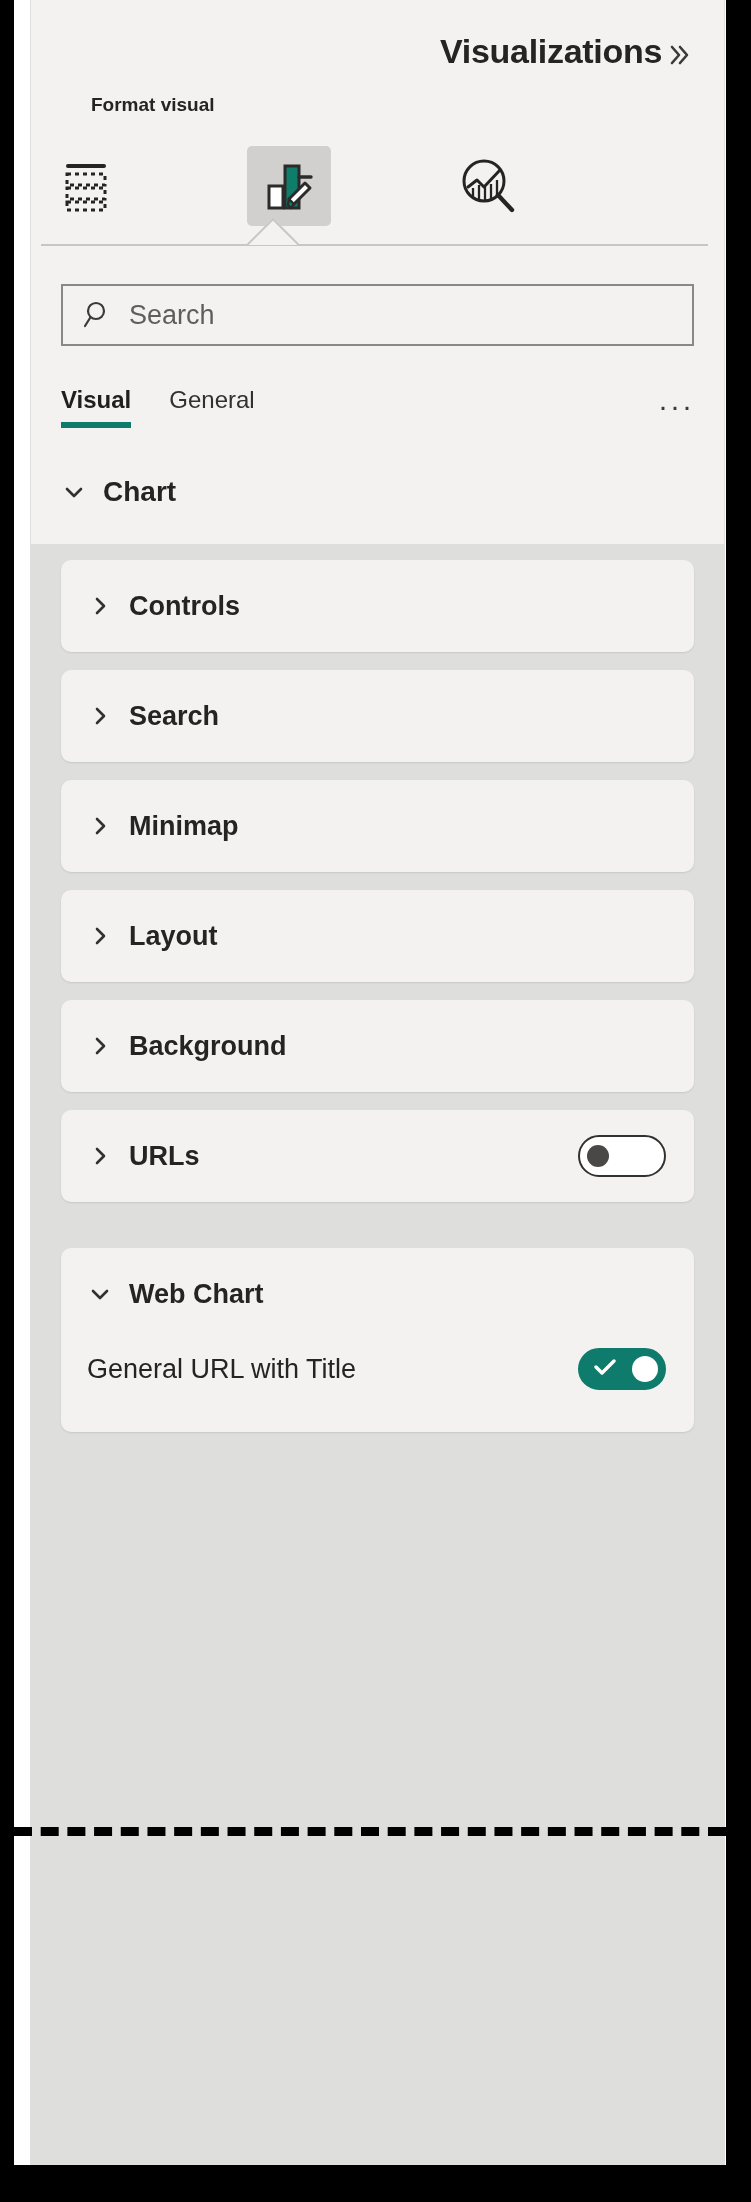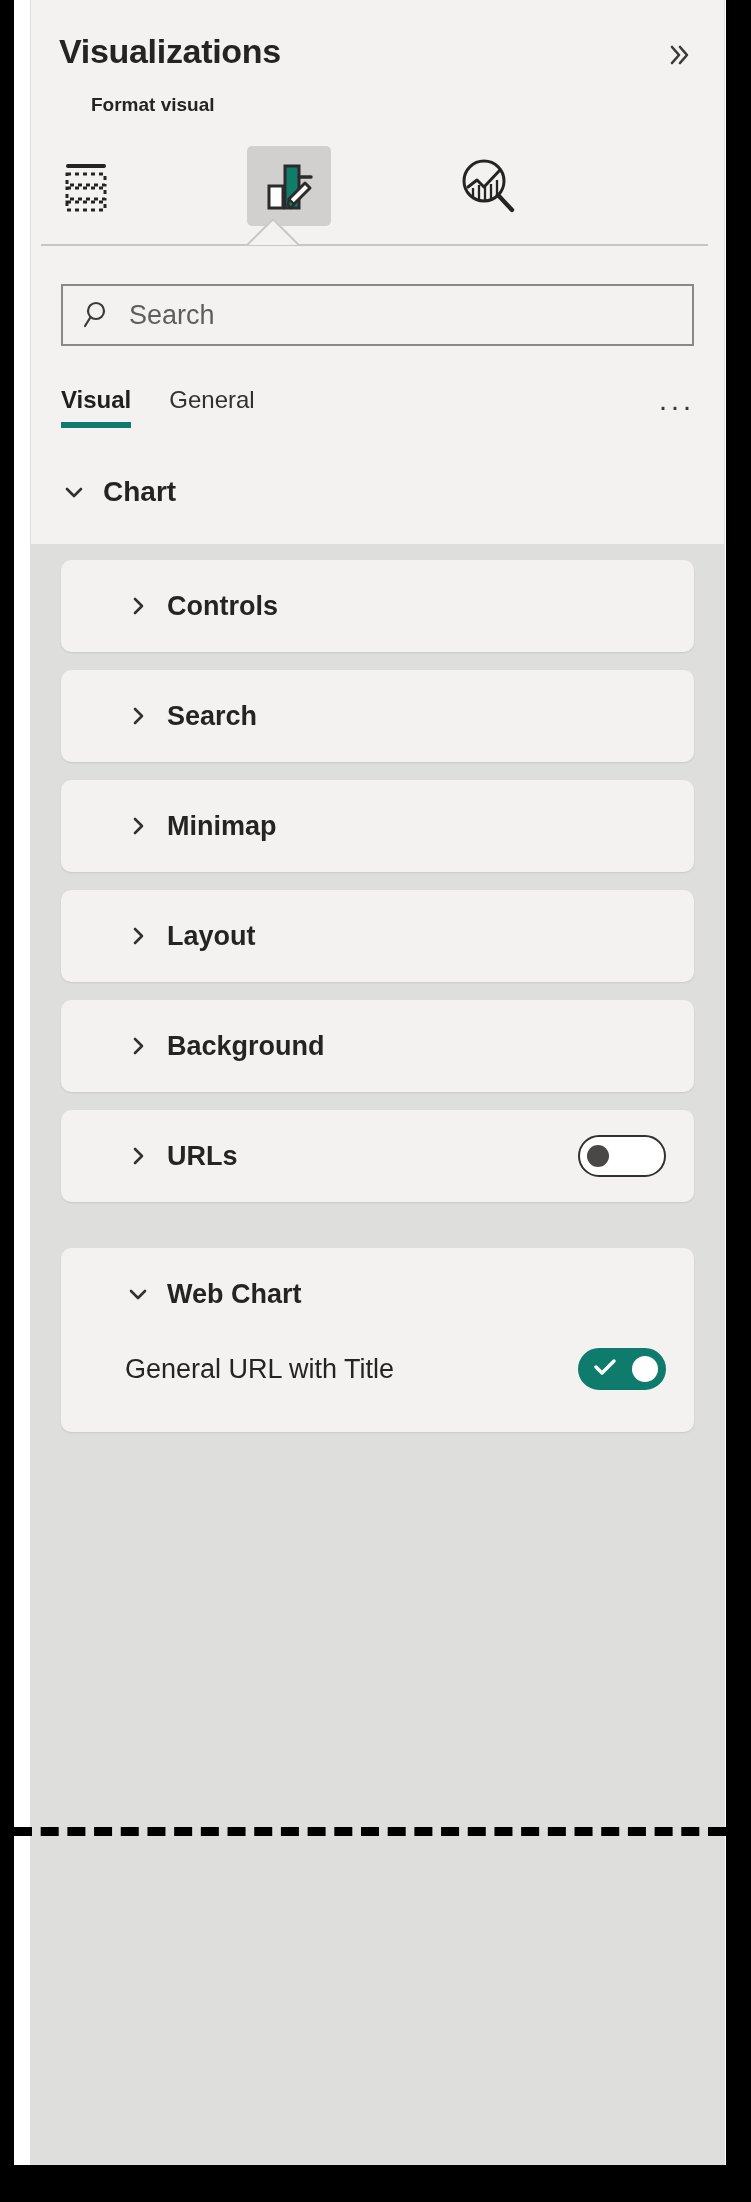--- a/index.html
+++ b/index.html
@@ -33,21 +33,21 @@
 
   
   .pane-header{
     position:relative;
     padding:34px 28px 0 28px;
     flex:0 0 auto;
   }
   .title-row{
     display:flex;
     align-items:flex-start;
-    justify-content:space-between;
+    justify-content:flex-end;
   }
   .pane-title{
     font-size:34px;
     font-weight:bold;
     color:#252423;
     letter-spacing:-0.3px;
     line-height:1.05;
   }
   .collapse-btn{
     width:34px;height:34px;
@@ -201,21 +201,20 @@
     background:#dededd;
     padding:16px 0 10px 0;
     flex:0 0 auto;
   }
   .card{
     background:#f3f2f1;
     border-radius:10px;
     margin:0 30px 18px 30px;
     box-shadow:0 1px 2px rgba(0,0,0,0.10);
     overflow:hidden;
-    padding-left:38px;
   }
   .card-head{
     display:flex;
     align-items:center;
     min-height:92px;
     padding:0 28px 0 26px;
     cursor:pointer;
   }
   .card-head .chev{
     width:26px;

